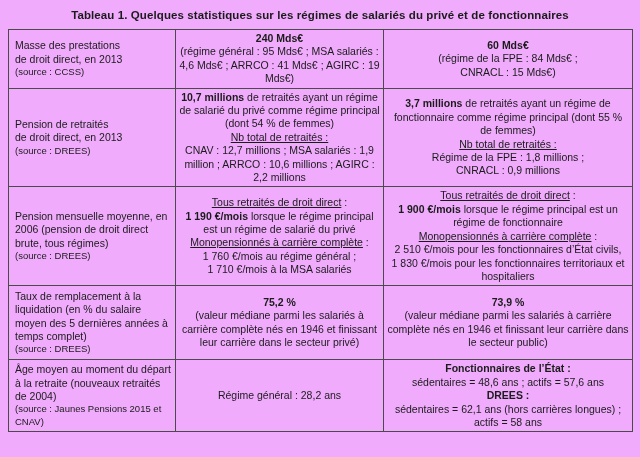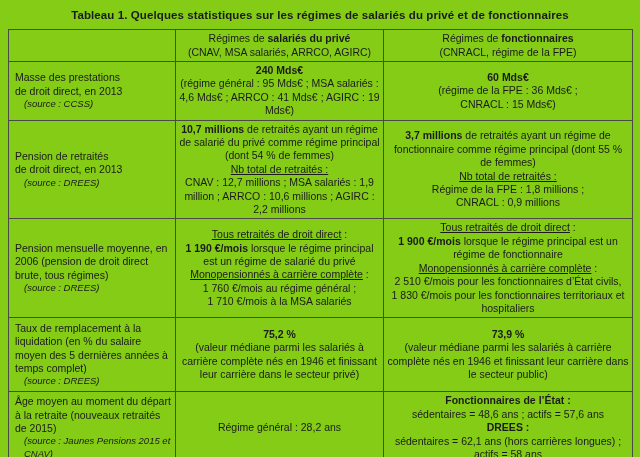--- a/index.html
+++ b/index.html
@@ -1,20 +1,20 @@
 <!DOCTYPE html>
 <html><head>
 <meta charset="utf-8">
 <style>
   * { margin: 0; padding: 0; box-sizing: border-box; }
   html, body { background: #ffffff; }
   .page {
     width: 640px;
     height: 457px;
-    background: #84cc16;
+    background: #f0abfc;
     font-family: "Liberation Sans", sans-serif;
     color: #1b1b1b;
     overflow: hidden;
   }
   .title {
     text-align: center;
     font-weight: bold;
     font-size: 11.5px;
     padding-top: 9px;
     letter-spacing: 0.1px;
@@ -38,51 +38,46 @@
     overflow: hidden;
   }
   tr.r-header { height: 32px; }
   tr.r1 { height: 55px; }
   tr.r2 { height: 98px; }
   tr.r3 { height: 95px; }
   tr.r4 { height: 74px; }
   tr.r5 { height: 67px; }
   td.label-cell { text-align: left; padding-left: 6px; padding-right: 3px; }
   td.value-cell { text-align: center; padding-left: 3px; padding-right: 3px; }
-  .source { font-style: italic; font-size: 9.5px; line-height: 12.5px; margin-left: 9px; }
+  .source { font-size: 9.5px; line-height: 12.5px; }
   .b { font-weight: bold; }
   .u { text-decoration: underline; }
 </style>
 </head>
 <body>
 
 <div class="page">
   <div class="title">Tableau 1. Quelques statistiques sur les régimes de salariés du privé et de fonctionnaires</div>
 
   <table class="stats-table">
     <colgroup>
       <col class="c1">
         <col class="c2">
         <col class="c3">
     </colgroup>
 
     <tbody>
-        <tr class="r-header">
-      <td class="label-cell"></td>
-      <td class="value-cell"><span>Régimes de </span><span class="b">salariés du privé</span><br><span>(CNAV, MSA salariés, ARRCO, AGIRC)</span></td>
-      <td class="value-cell"><span>Régimes de </span><span class="b">fonctionnaires</span><br><span>(CNRACL, régime de la FPE)</span></td>
-    </tr>
 
     <tr class="r1">
       <td class="label-cell">
         <div><span>Masse des prestations</span><br><span>de droit direct, en 2013</span></div>
         <div class="source">(source : CCSS)</div>
       </td>
       <td class="value-cell"><span class="b">240 Mds€</span><br><span>(régime général : 95 Mds€ ; MSA salariés : 4,6 Mds€ ; ARRCO : 41 Mds€ ; AGIRC : 19 Mds€)</span></td>
-      <td class="value-cell"><span class="b">60 Mds€</span><br><span>(régime de la FPE : 36 Mds€ ;</span><br><span>CNRACL : 15 Mds€)</span></td>
+      <td class="value-cell"><span class="b">60 Mds€</span><br><span>(régime de la FPE : 84 Mds€ ;</span><br><span>CNRACL : 15 Mds€)</span></td>
     </tr>
 
     <tr class="r2">
       <td class="label-cell">
         <div><span>Pension de retraités</span><br><span>de droit direct, en 2013</span></div>
         <div class="source">(source : DREES)</div>
       </td>
       <td class="value-cell"><span class="b">10,7 millions</span><span> de retraités ayant un régime de salarié du privé comme régime principal (dont 54 % de femmes)</span><br><span class="u">Nb total de retraités :</span><br><span>CNAV : 12,7 millions ; MSA salariés : 1,9 million ; ARRCO : 10,6 millions ; AGIRC : 2,2 millions</span></td>
       <td class="value-cell"><span class="b">3,7 millions</span><span> de retraités ayant un régime de fonctionnaire comme régime principal (dont 55 % de femmes)</span><br><span class="u">Nb total de retraités :</span><br><span>Régime de la FPE : 1,8 millions ;</span><br><span>CNRACL : 0,9 millions</span></td>
     </tr>
@@ -100,21 +95,21 @@
       <td class="label-cell">
         <div><span>Taux de remplacement à la liquidation (en % du salaire moyen des 5 dernières années à temps complet)</span></div>
         <div class="source">(source : DREES)</div>
       </td>
       <td class="value-cell"><span class="b">75,2 %</span><br><span>(valeur médiane parmi les salariés à carrière complète nés en 1946 et finissant leur carrière dans le secteur privé)</span></td>
       <td class="value-cell"><span class="b">73,9 %</span><br><span>(valeur médiane parmi les salariés à carrière complète nés en 1946 et finissant leur carrière dans le secteur public)</span></td>
     </tr>
 
     <tr class="r5">
       <td class="label-cell">
-        <div><span>Âge moyen au moment du départ à la retraite (nouveaux retraités de 2015)</span></div>
+        <div><span>Âge moyen au moment du départ à la retraite (nouveaux retraités de 2004)</span></div>
         <div class="source">(source : Jaunes Pensions 2015 et CNAV)</div>
       </td>
       <td class="value-cell"><span>Régime général : 28,2 ans</span></td>
       <td class="value-cell"><span class="b">Fonctionnaires de l’État :</span><br><span>sédentaires = 48,6 ans ; actifs = 57,6 ans</span><br><span class="b">DREES :</span><br><span>sédentaires = 62,1 ans (hors carrières longues) ;</span><br><span>actifs = 58 ans</span></td>
     </tr>
   </tbody>
     </table>
 </div>
 
 </body></html>

